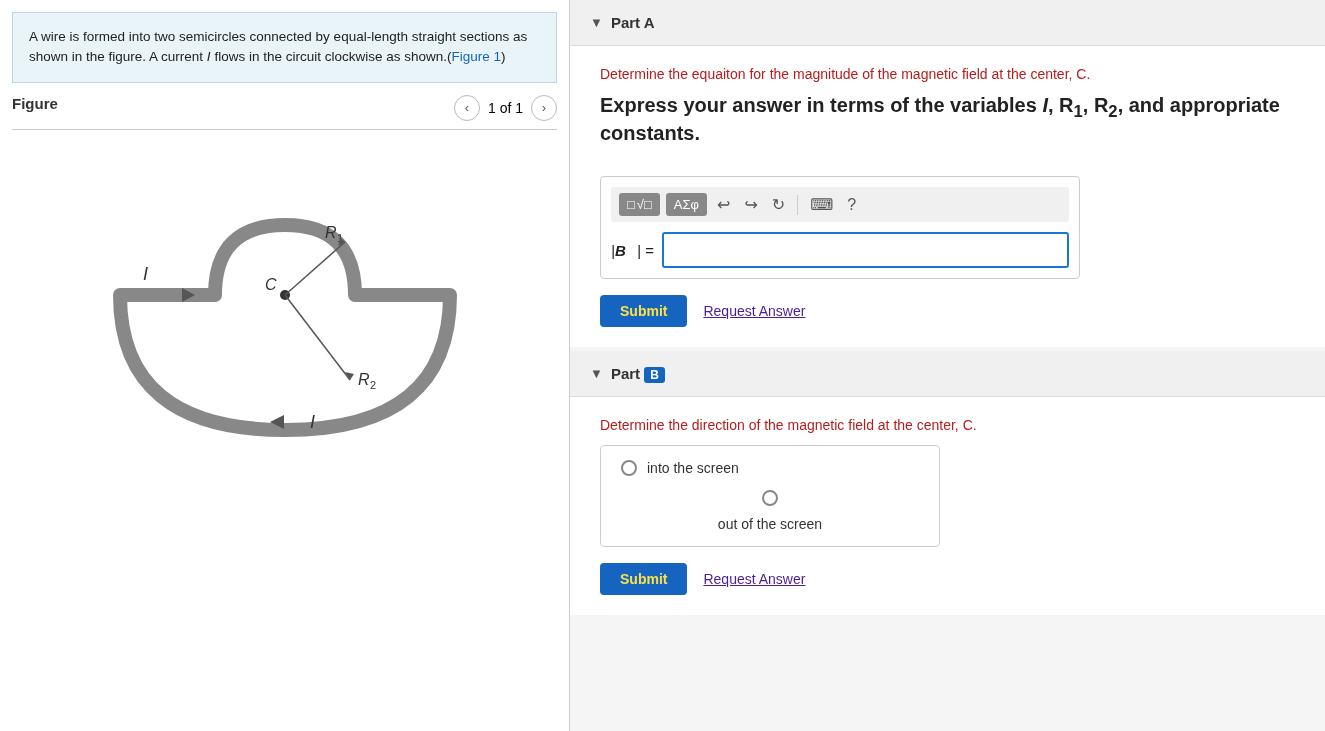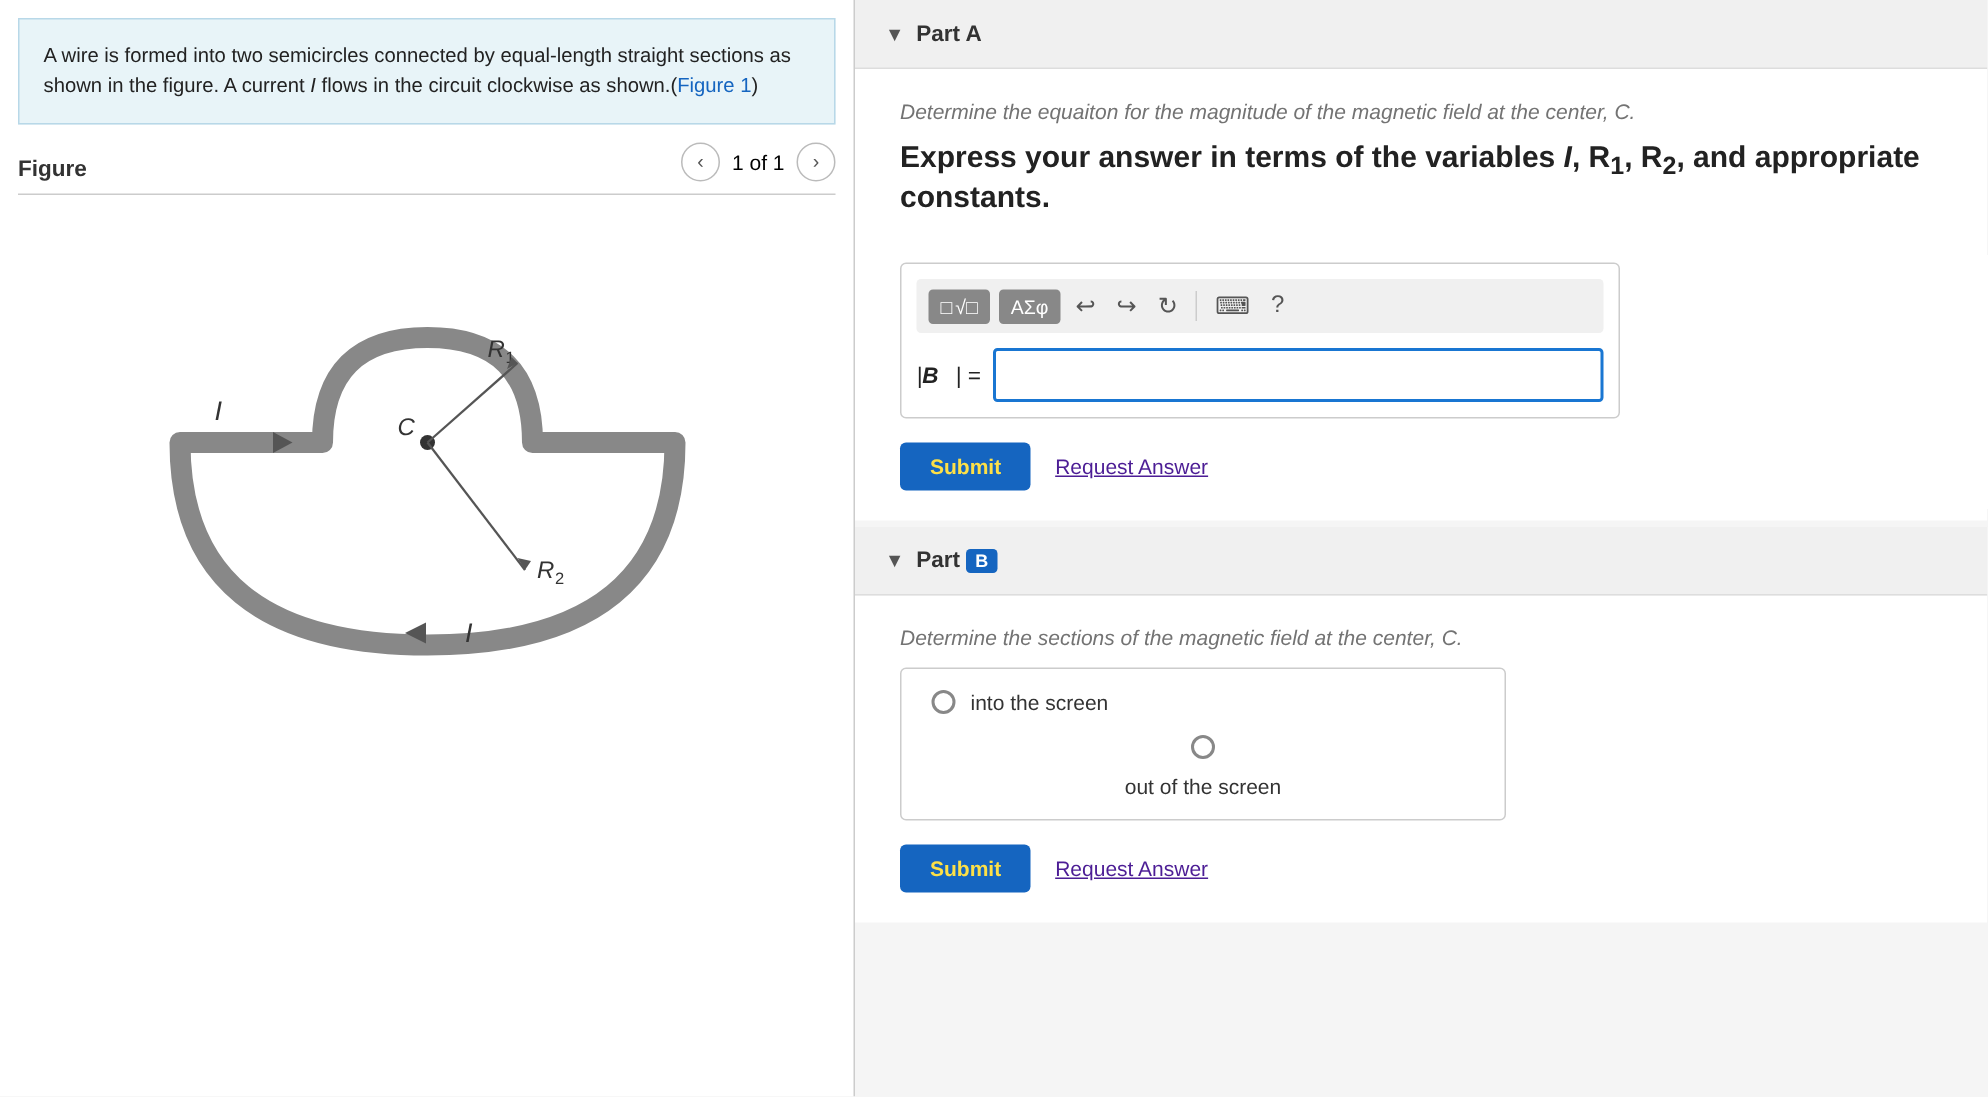--- a/index.html
+++ b/index.html
@@ -37,21 +37,21 @@
       text-decoration: none;
     }
 
     .figure-section {
       padding: 0 12px;
       flex: 1;
     }
 
     .figure-header {
       display: flex;
-      align-items: flex-end;
+      align-items: flex-start;
       justify-content: space-between;
       border-bottom: 1px solid #ccc;
       padding-bottom: 8px;
       margin-bottom: 10px;
     }
 
     .figure-title {
       font-weight: bold;
       font-size: 15px;
       color: #333;
@@ -132,23 +132,22 @@
       color: #555;
       font-size: 13px;
     }
 
     .part-content {
       padding: 20px 30px;
     }
 
     .part-description {
       font-size: 14px;
-      color: #737373;
+      color: #b91c1c;
       margin-bottom: 12px;
-      font-style: italic;
     }
 
     .part-instruction {
       font-size: 20px;
       color: #222;
       margin-bottom: 31px;
     }
 
     .part-instruction strong {
       font-weight: bold;
@@ -256,21 +255,21 @@
       background: none;
       border: none;
     }
 
     
     .radio-box {
       border: 1px solid #ccc;
       border-radius: 4px;
       background: #fff;
       padding: 14px 20px;
-      width: 404px;
+      width: 340px;
       margin-bottom: 16px;
     }
 
     .radio-option {
       display: flex;
       align-items: center;
       gap: 10px;
       margin-bottom: 14px;
       cursor: pointer;
     }
@@ -400,21 +399,21 @@
   </div>
 
   <div class="part-section">
     <div class="part-header">
       <span class="chevron">▼</span>
       <span class="part-header-label">
         <span>Part </span><span class="part-b-badge">B</span>
       </span>
     </div>
     <div class="part-content">
-      <div class="part-description">Determine the sections of the magnetic field at the center, C.</div>
+      <div class="part-description">Determine the direction of the magnetic field at the center, C.</div>
 
       <div class="radio-box">
         <label class="radio-option">
           <div class="radio-circle"></div>
           <span class="radio-label">into the screen</span>
         </label>
         <label class="radio-option">
           <div class="radio-circle"></div>
           <span class="radio-label">out of the screen</span>
         </label>

